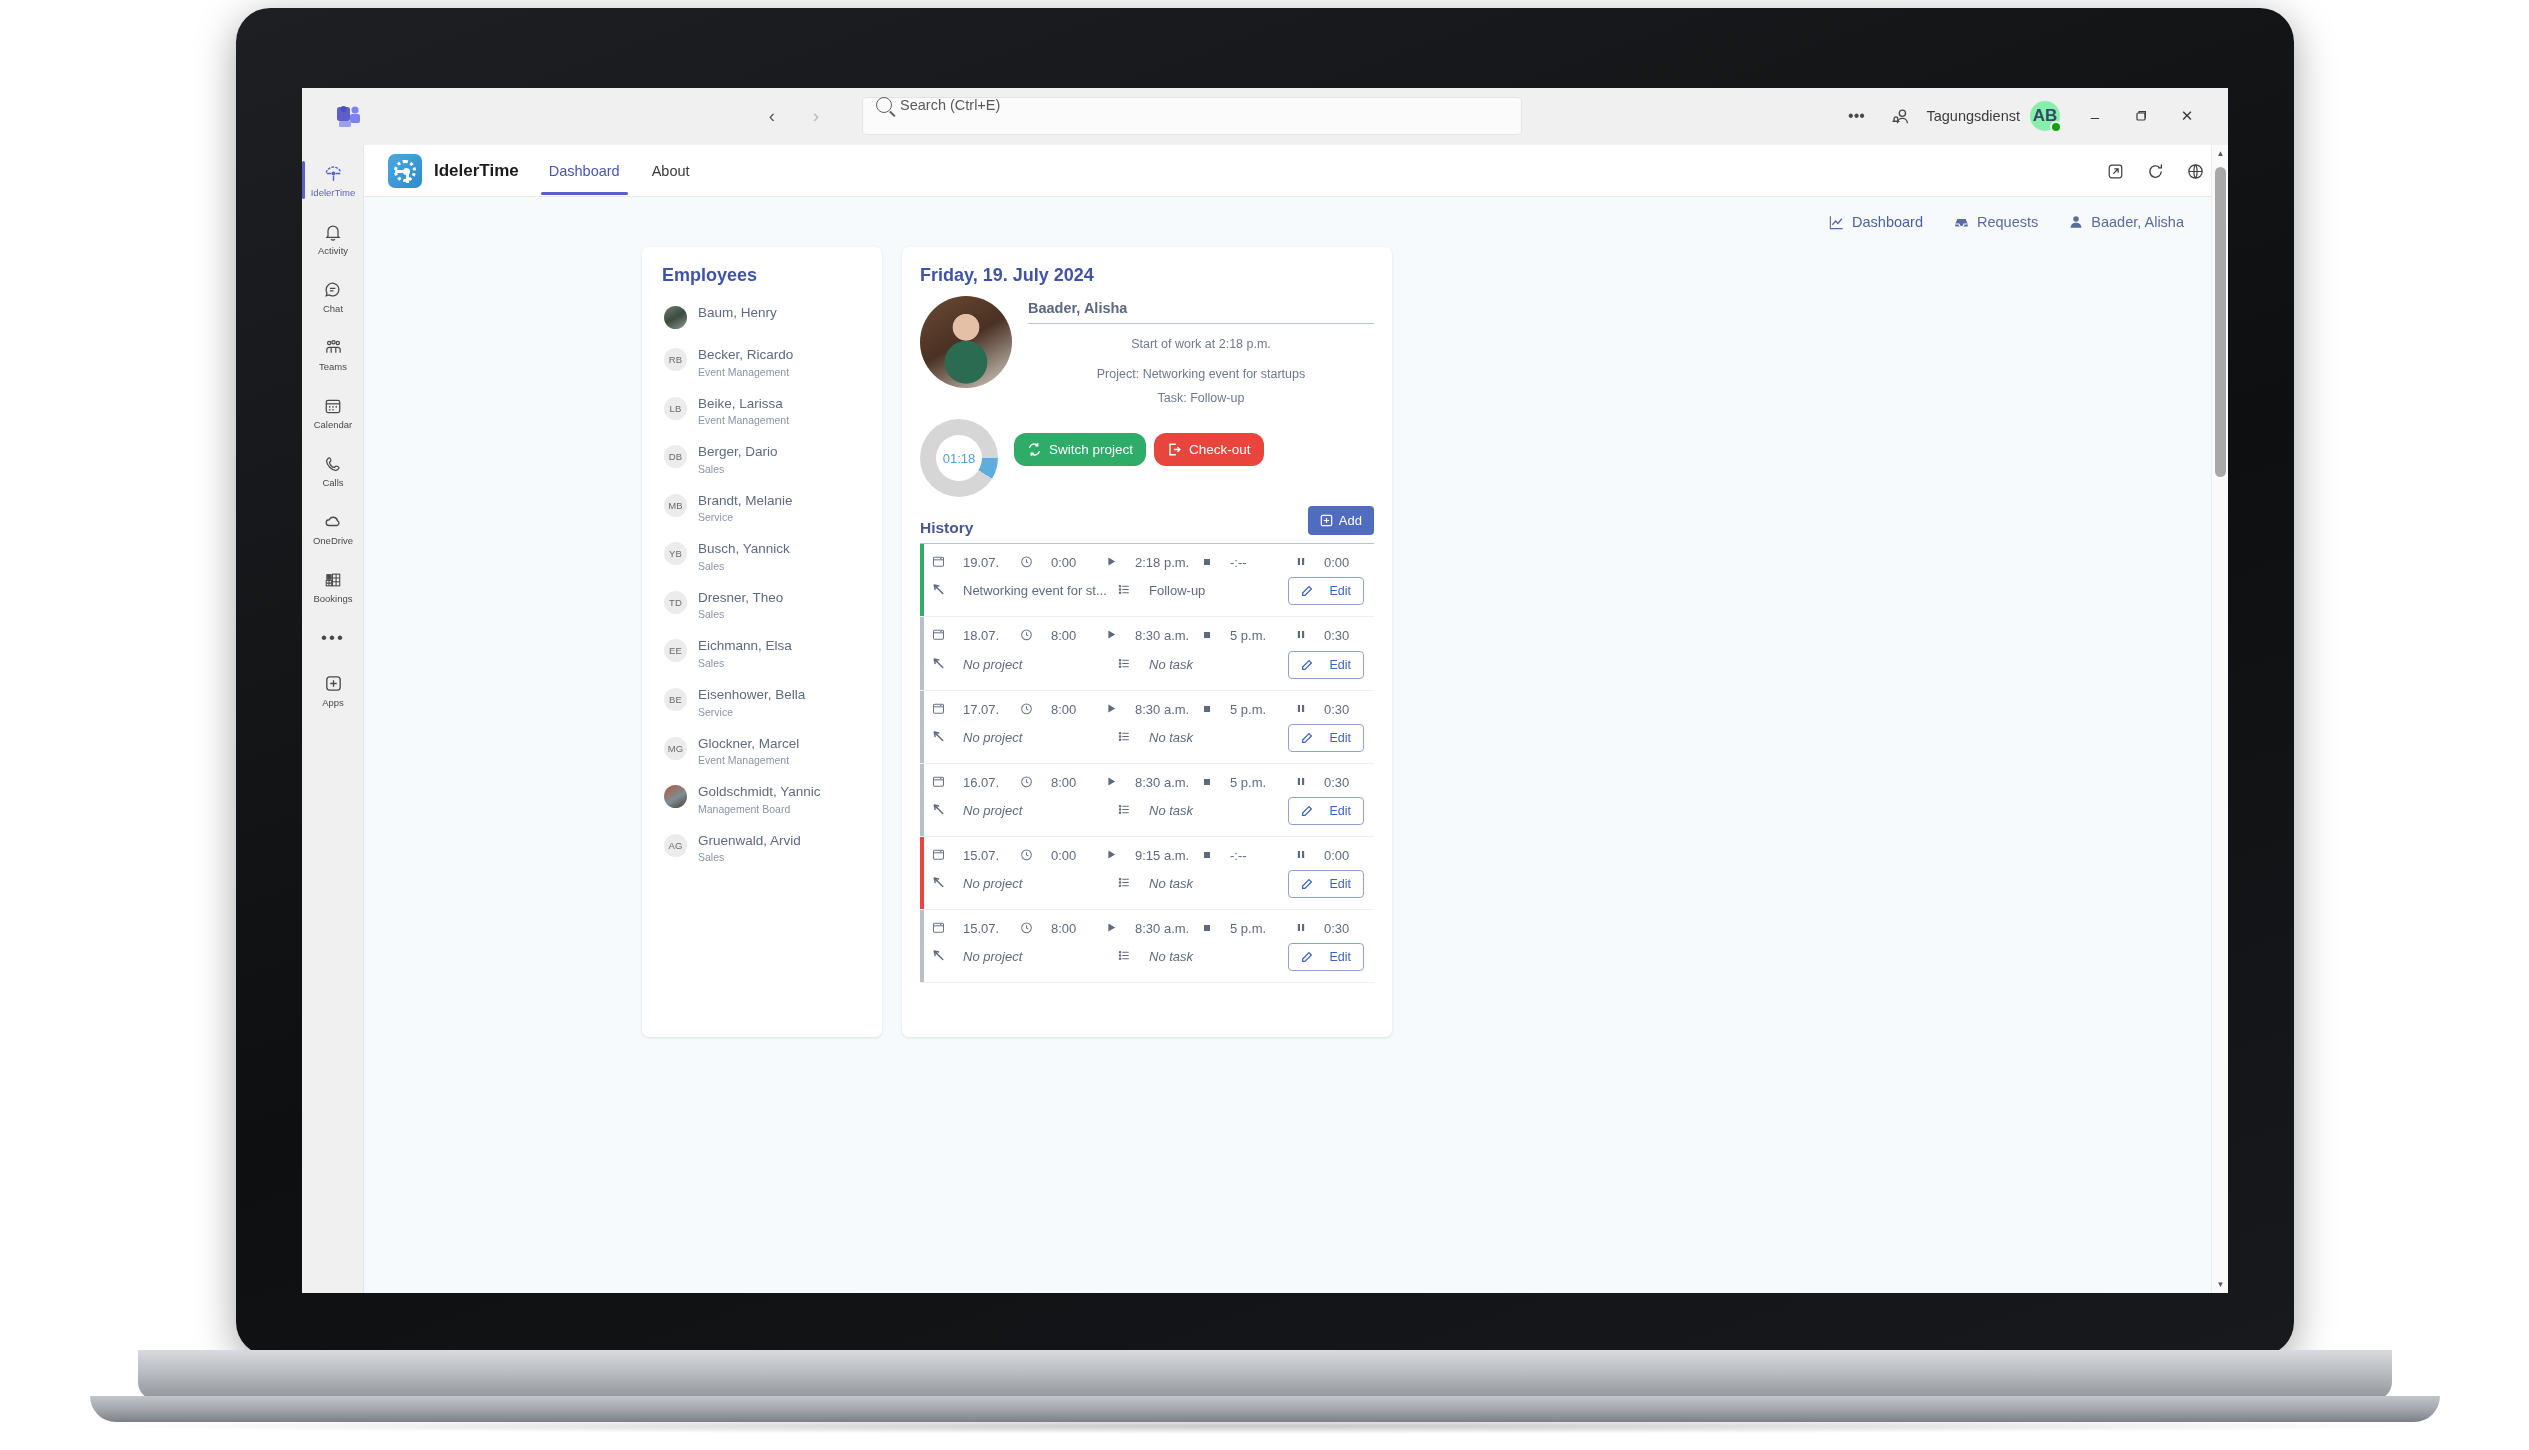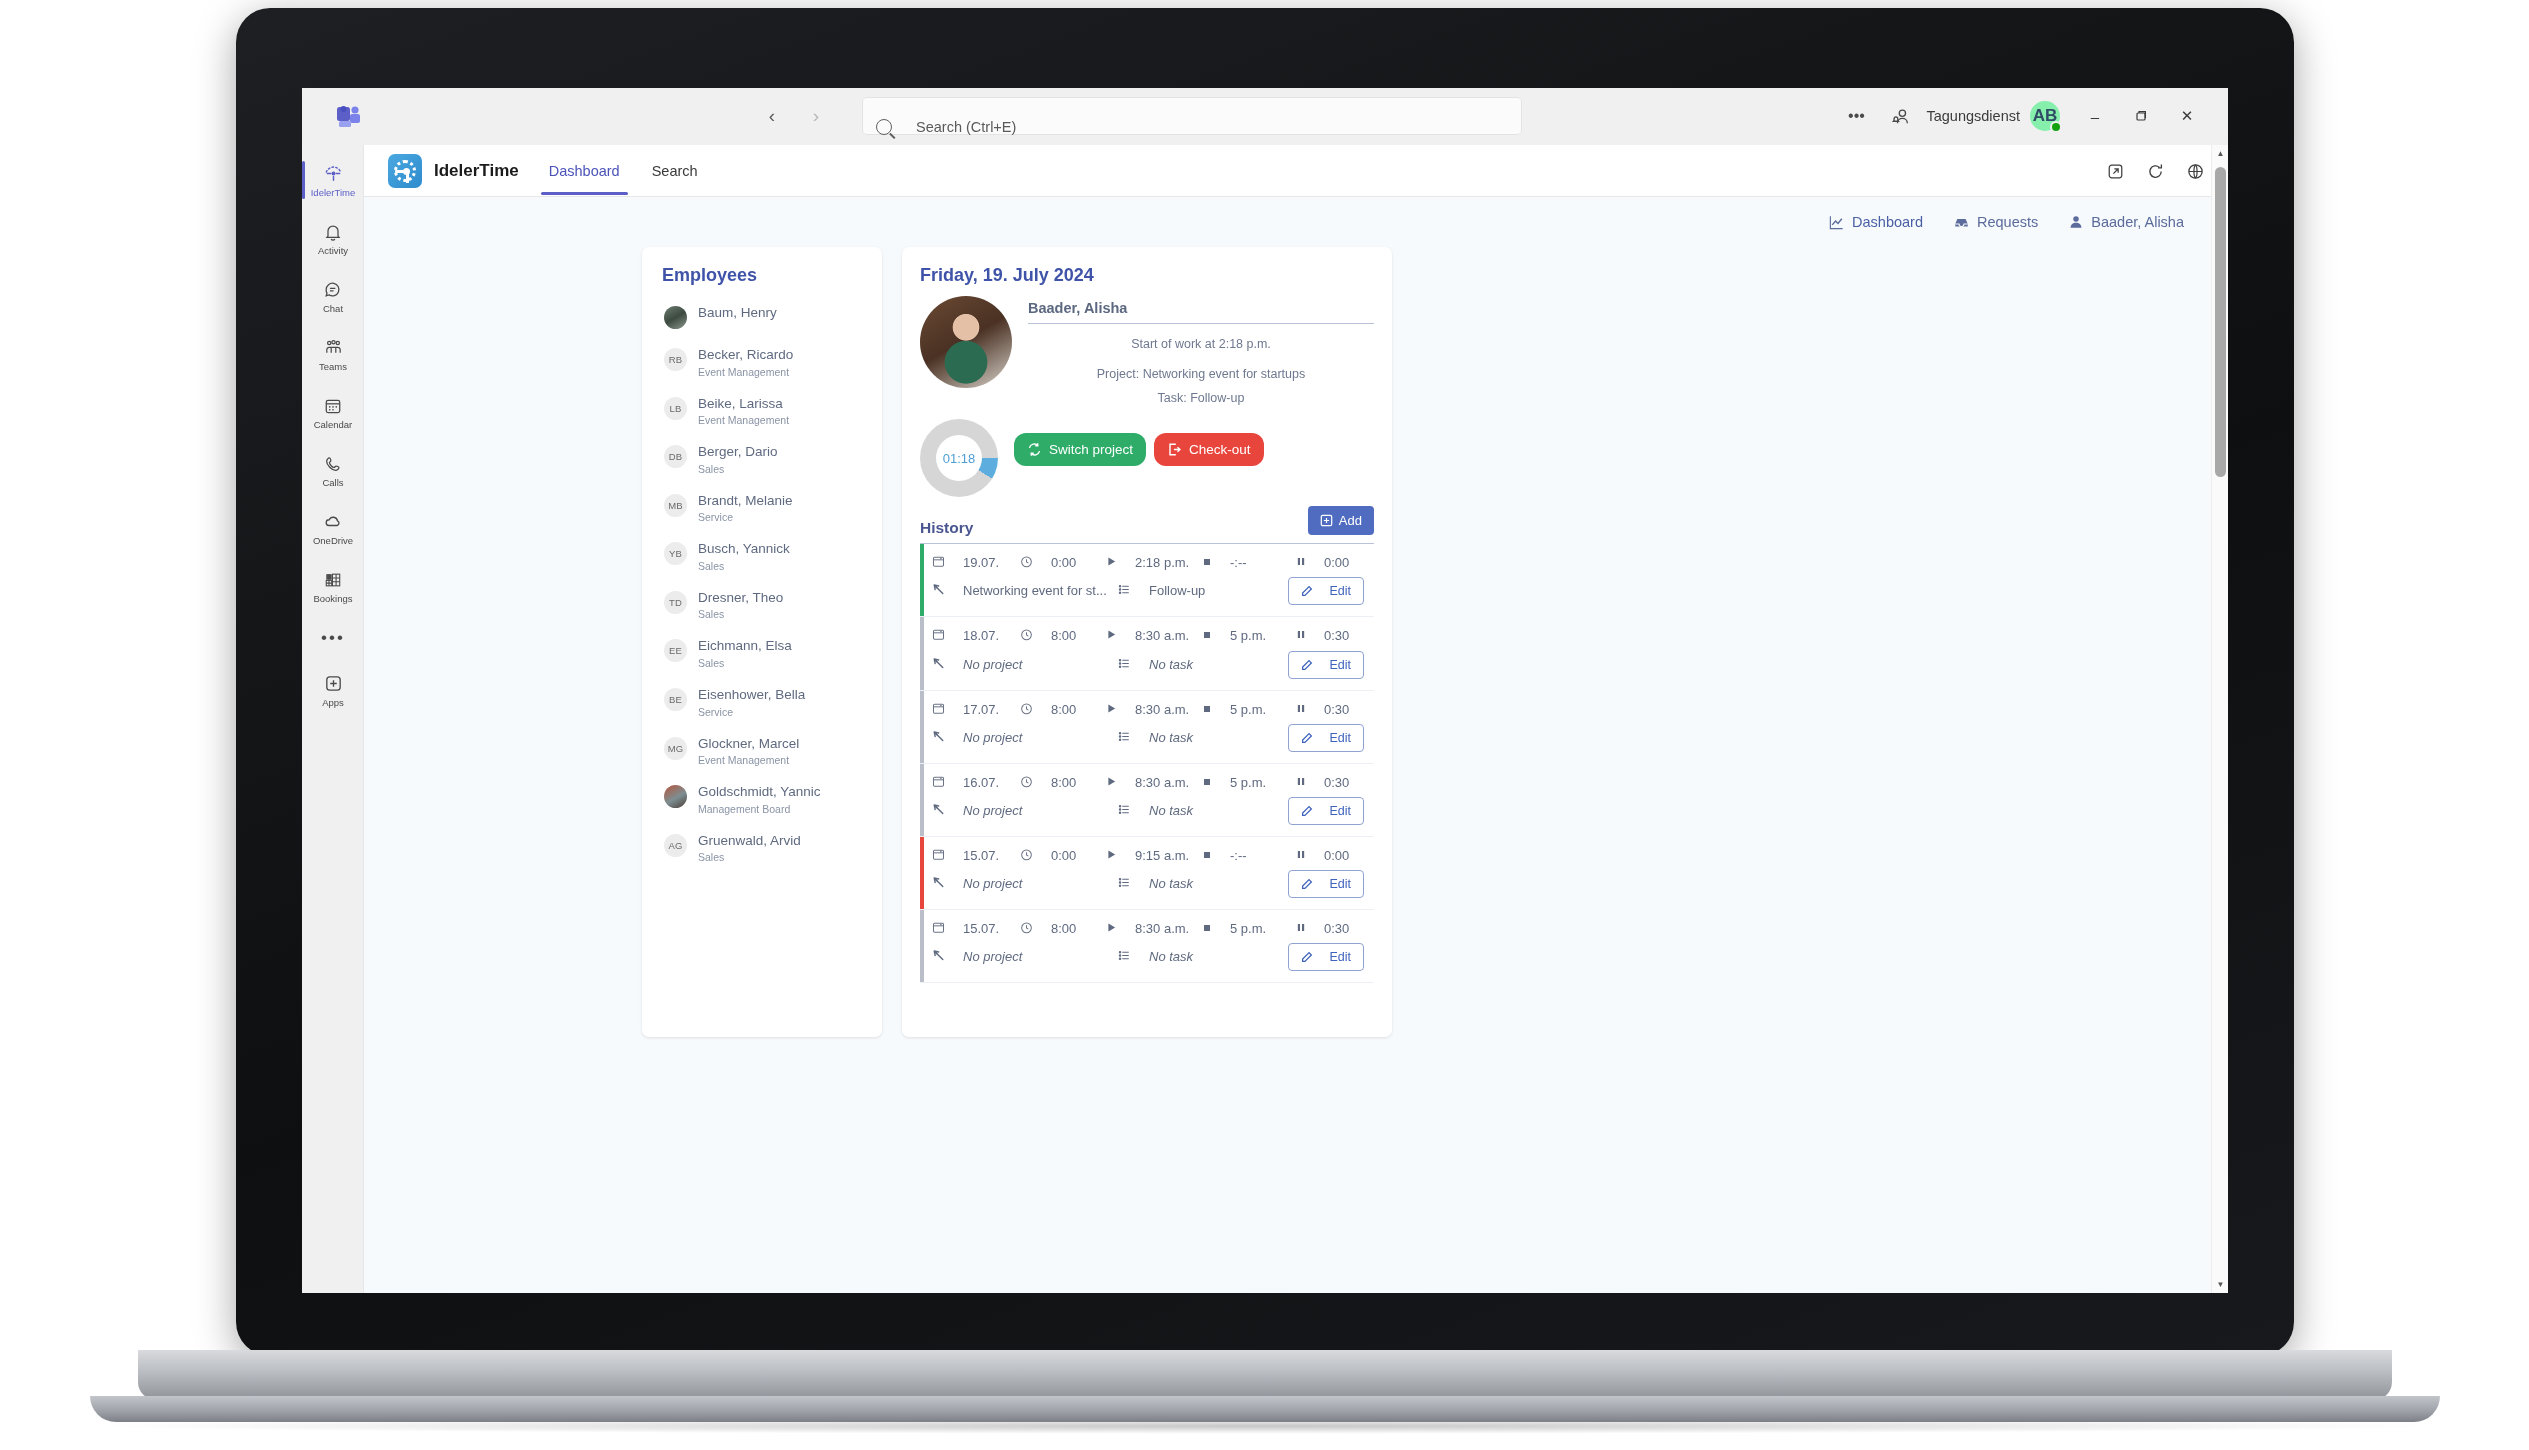--- a/index.html
+++ b/index.html
@@ -68,22 +68,22 @@
     position:absolute;left:455px;top:8px;
     display:flex;align-items:center;gap:14px;height:40px;
   }
   .tb-arrow{
     width:30px;height:30px;display:flex;align-items:center;justify-content:center;
     color:#5b5b5b;font-size:19px;cursor:pointer;border-radius:4px;
   }
   .tb-arrow.dim{color:#b8b8b8;}
   .tb-search{
     position:absolute;left:560px;top:9px;width:660px;height:38px;
-    background:#fbfbfb;border-radius:5px;display:flex;align-items:flex-end;
-    padding:0 14px;gap:24px;box-shadow:0 0 0 1px #e3e3e3 inset;
+    background:#fbfbfb;border-radius:5px;display:flex;align-items:flex-start;
+    padding:0 14px;gap:8px;box-shadow:0 0 0 1px #e3e3e3 inset;
   }
   .tb-search .mag{
     width:16px;height:16px;border:1.6px solid #5f5f5f;border-radius:50%;
     position:relative;flex:none;
   }
   .tb-search .mag:after{
     content:"";position:absolute;right:-5px;bottom:-3px;width:7px;height:1.6px;
     background:#5f5f5f;transform:rotate(45deg);
   }
   .tb-search span{font-size:14.5px;color:#5a5a5a;}
@@ -480,21 +480,21 @@
           <span class="arc"></span>
             <span class="bar"></span>
             <span class="dot"></span>
             <span class="stem"></span>
         </div>
         <div class="app-name">IdelerTime</div>
         <div class="app-tab active">
           <span>Dashboard</span>
         </div>
         <div class="app-tab">
-          <span>Search</span>
+          <span>About</span>
         </div>
 
         <div class="app-header-right">
           <span class="hdr-ico">
             <svg width="19" height="19" viewBox="0 0 20 20" fill="none" stroke="#3f3f3f" stroke-width="1.3">
               <rect x="3.4" y="3.4" width="13.2" height="13.2" rx="2.6"></rect>
               <path d="M7.8 12.2 12.6 7.4M8.8 7.2h4v4"></path>
             </svg>
           </span>
           <span class="hdr-ico">

